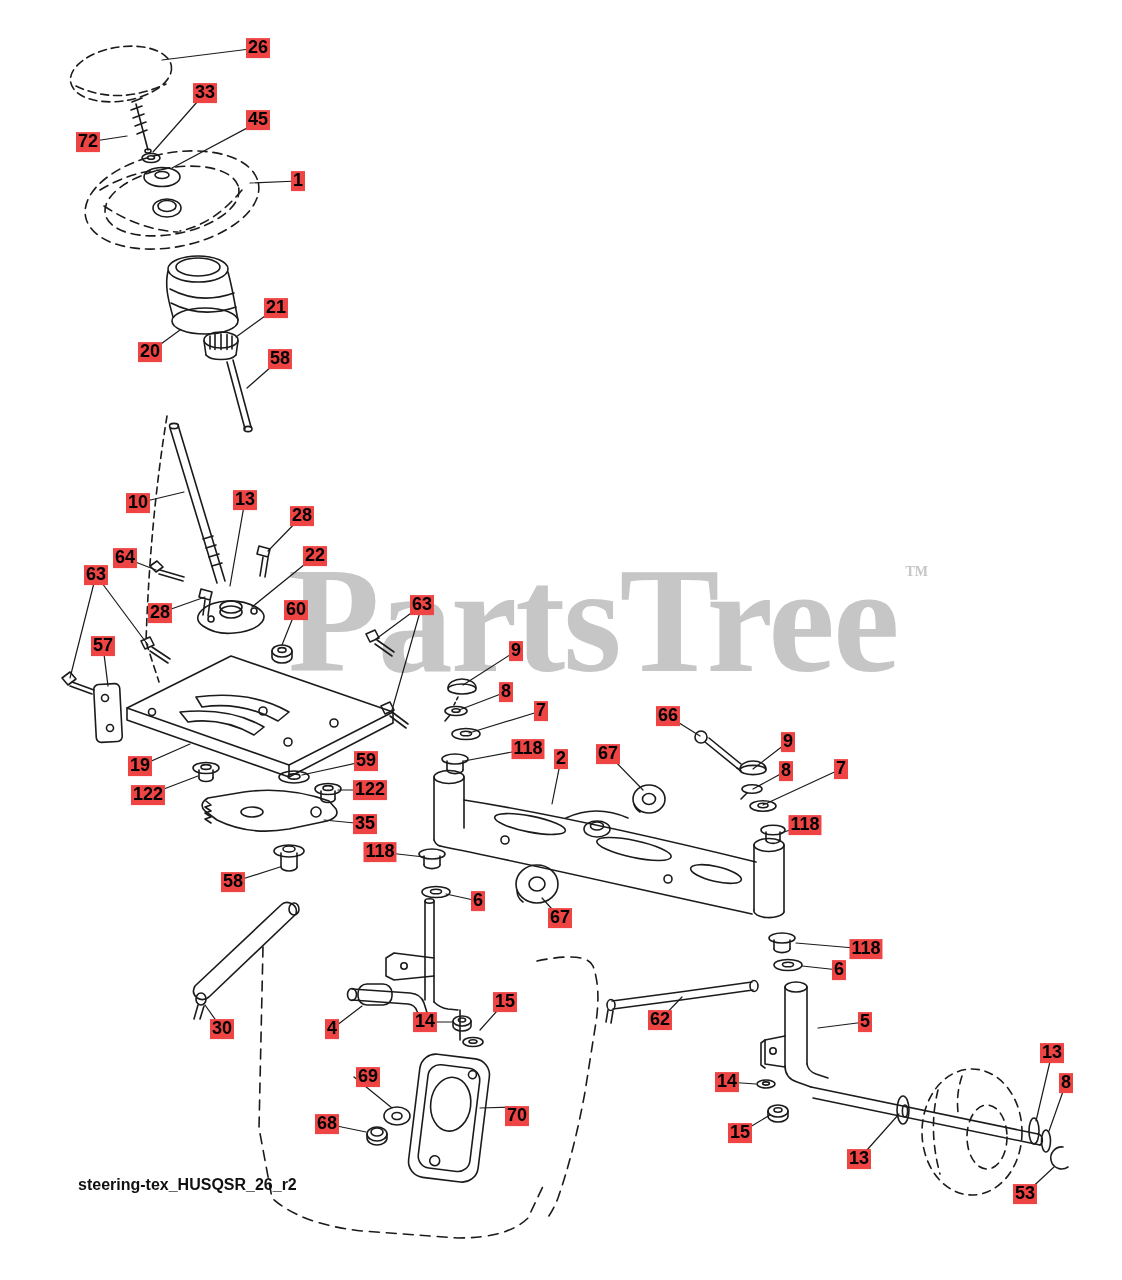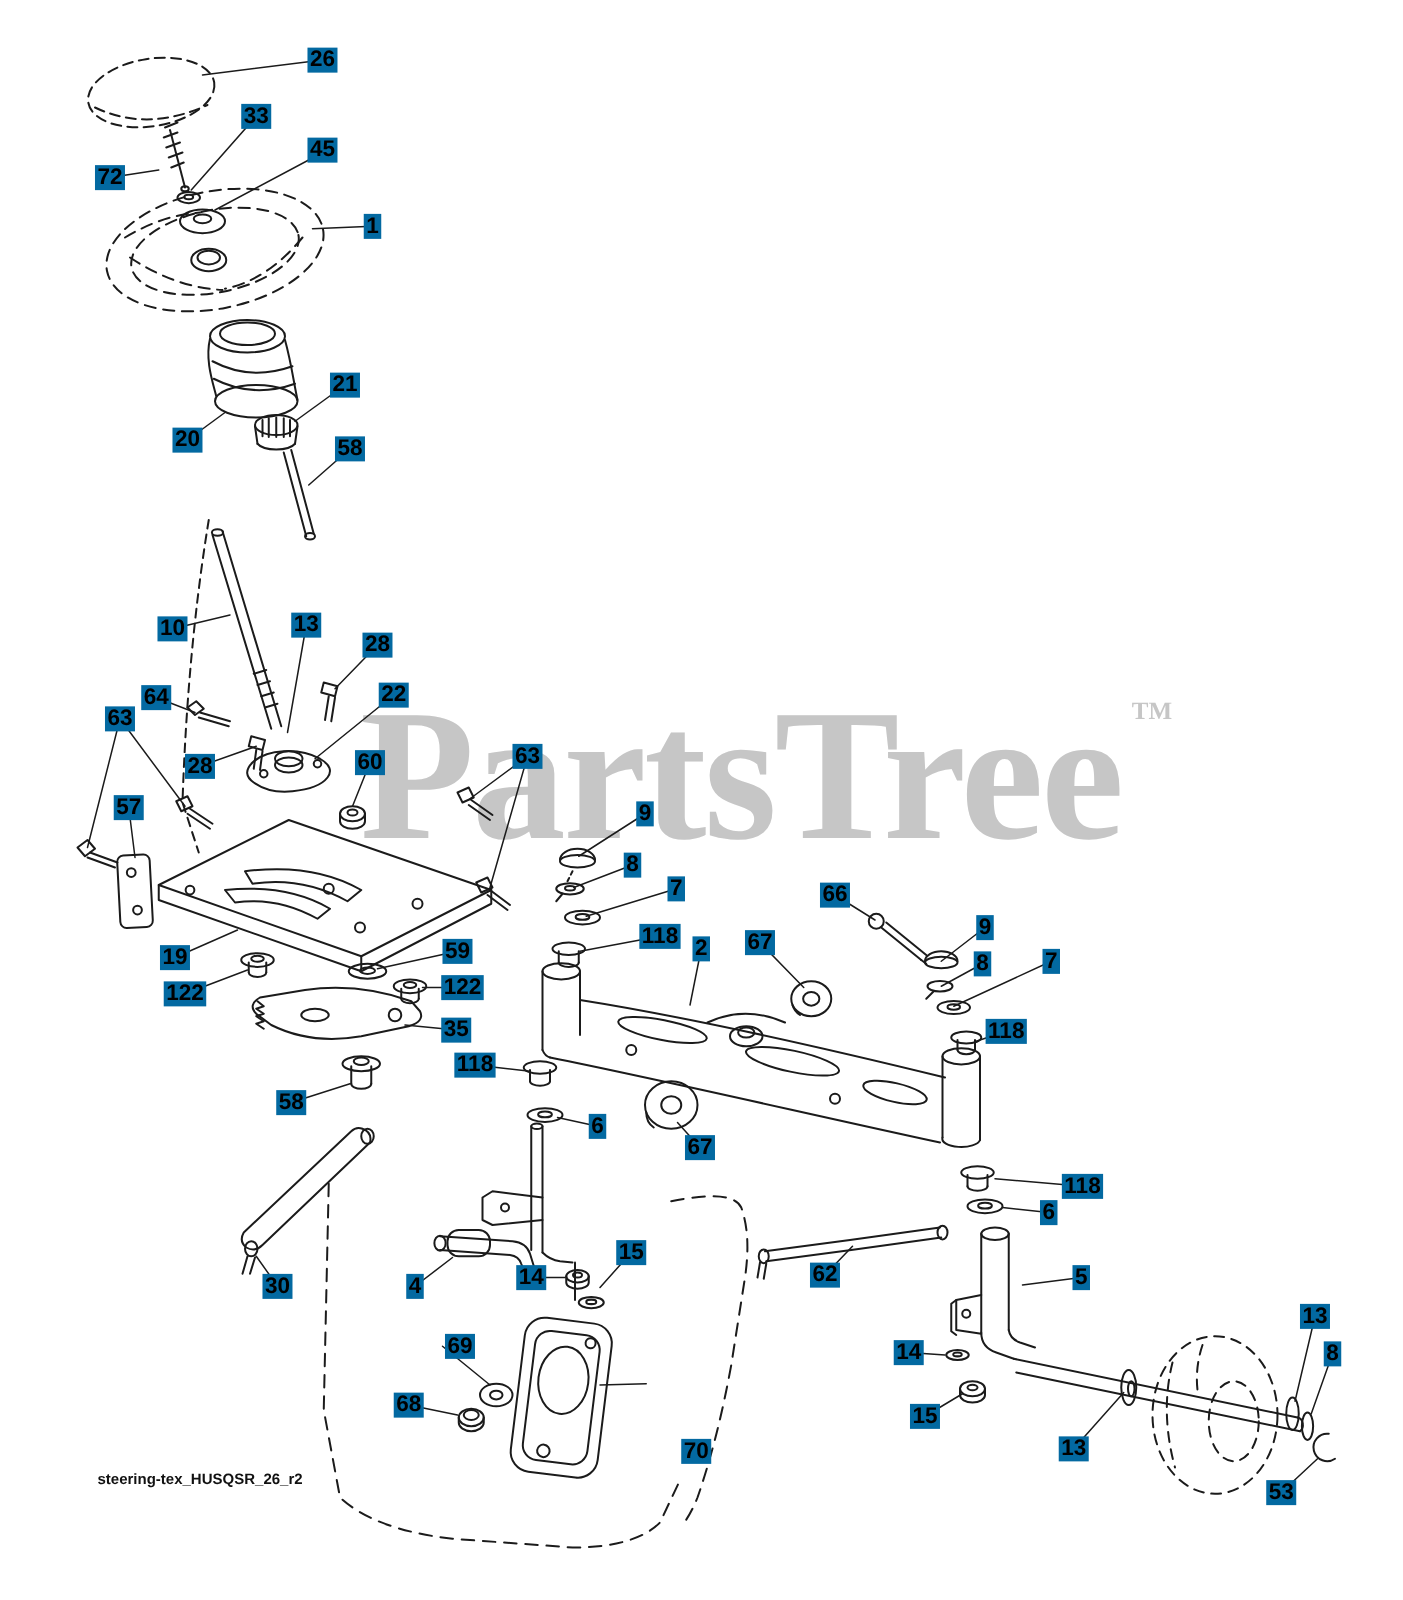--- a/index.html
+++ b/index.html
@@ -7,31 +7,31 @@
   .stage {
     position:relative; width:1122px; height:1280px; background:#fff;
     overflow:hidden; font-family:"Liberation Sans", sans-serif;
   }
   .watermark {
     position:absolute; left:288px; top:545px; z-index:1;
     font-family:"Liberation Serif", serif; font-weight:bold;
     font-size:150px; line-height:1; letter-spacing:-2px;
     color:#c6c6c6; white-space:nowrap; user-select:none;
   }
-  .watermark sup { font-size:20px; vertical-align:95px; letter-spacing:0; margin-left:8px;margin-top:43px; }
+  .watermark sup { font-size:14px; vertical-align:95px; letter-spacing:0; margin-left:8px;margin-top:43px; }
   .art { position:absolute; left:0; top:0; z-index:2; }
   #labels { position:absolute; inset:0; z-index:3; }
   .callout {
     position:absolute; transform:translate(-50%,-50%);
     font-weight:bold; font-size:18px; line-height:1.1; color:#000;
-    background:#0369a1; padding:0 2px; white-space:nowrap;
+    background:#ef4444; padding:0 2px; white-space:nowrap;
   }
   .footer-text {
     position:absolute; left:78px; top:1176px; z-index:3;
-    font-size:12px; font-weight:bold; color:#111;
+    font-size:16px; font-weight:bold; color:#111;
   }
 </style>
 </head>
 <body>
 
 <div class="stage">
 
   <div class="watermark">
     <span>PartsTree</span><sup>TM</sup>
   </div>
@@ -503,20 +503,20 @@
       <div class="callout" style="left: 332px; top: 1029px;">4</div>
       <div class="callout" style="left: 425px; top: 1022px;">14</div>
       <div class="callout" style="left: 505px; top: 1002px;">15</div>
       <div class="callout" style="left: 660px; top: 1020px;">62</div>
       <div class="callout" style="left: 865px; top: 1022px;">5</div>
       <div class="callout" style="left: 368px; top: 1077px;">69</div>
       <div class="callout" style="left: 727px; top: 1082px;">14</div>
       <div class="callout" style="left: 1052px; top: 1053px;">13</div>
       <div class="callout" style="left: 1066px; top: 1083px;">8</div>
       <div class="callout" style="left: 327px; top: 1124px;">68</div>
-      <div class="callout" style="left: 517px; top: 1161px; margin-left: 40px;">70</div>
+      <div class="callout" style="left: 517px; top: 1116px;">70</div>
       <div class="callout" style="left: 740px; top: 1133px;">15</div>
       <div class="callout" style="left: 859px; top: 1159px;">13</div>
       <div class="callout" style="left: 1025px; top: 1194px;">53</div>
     </div>
 
   <div class="footer-text">steering-tex_HUSQSR_26_r2</div>
 </div>
 
 </body></html>

